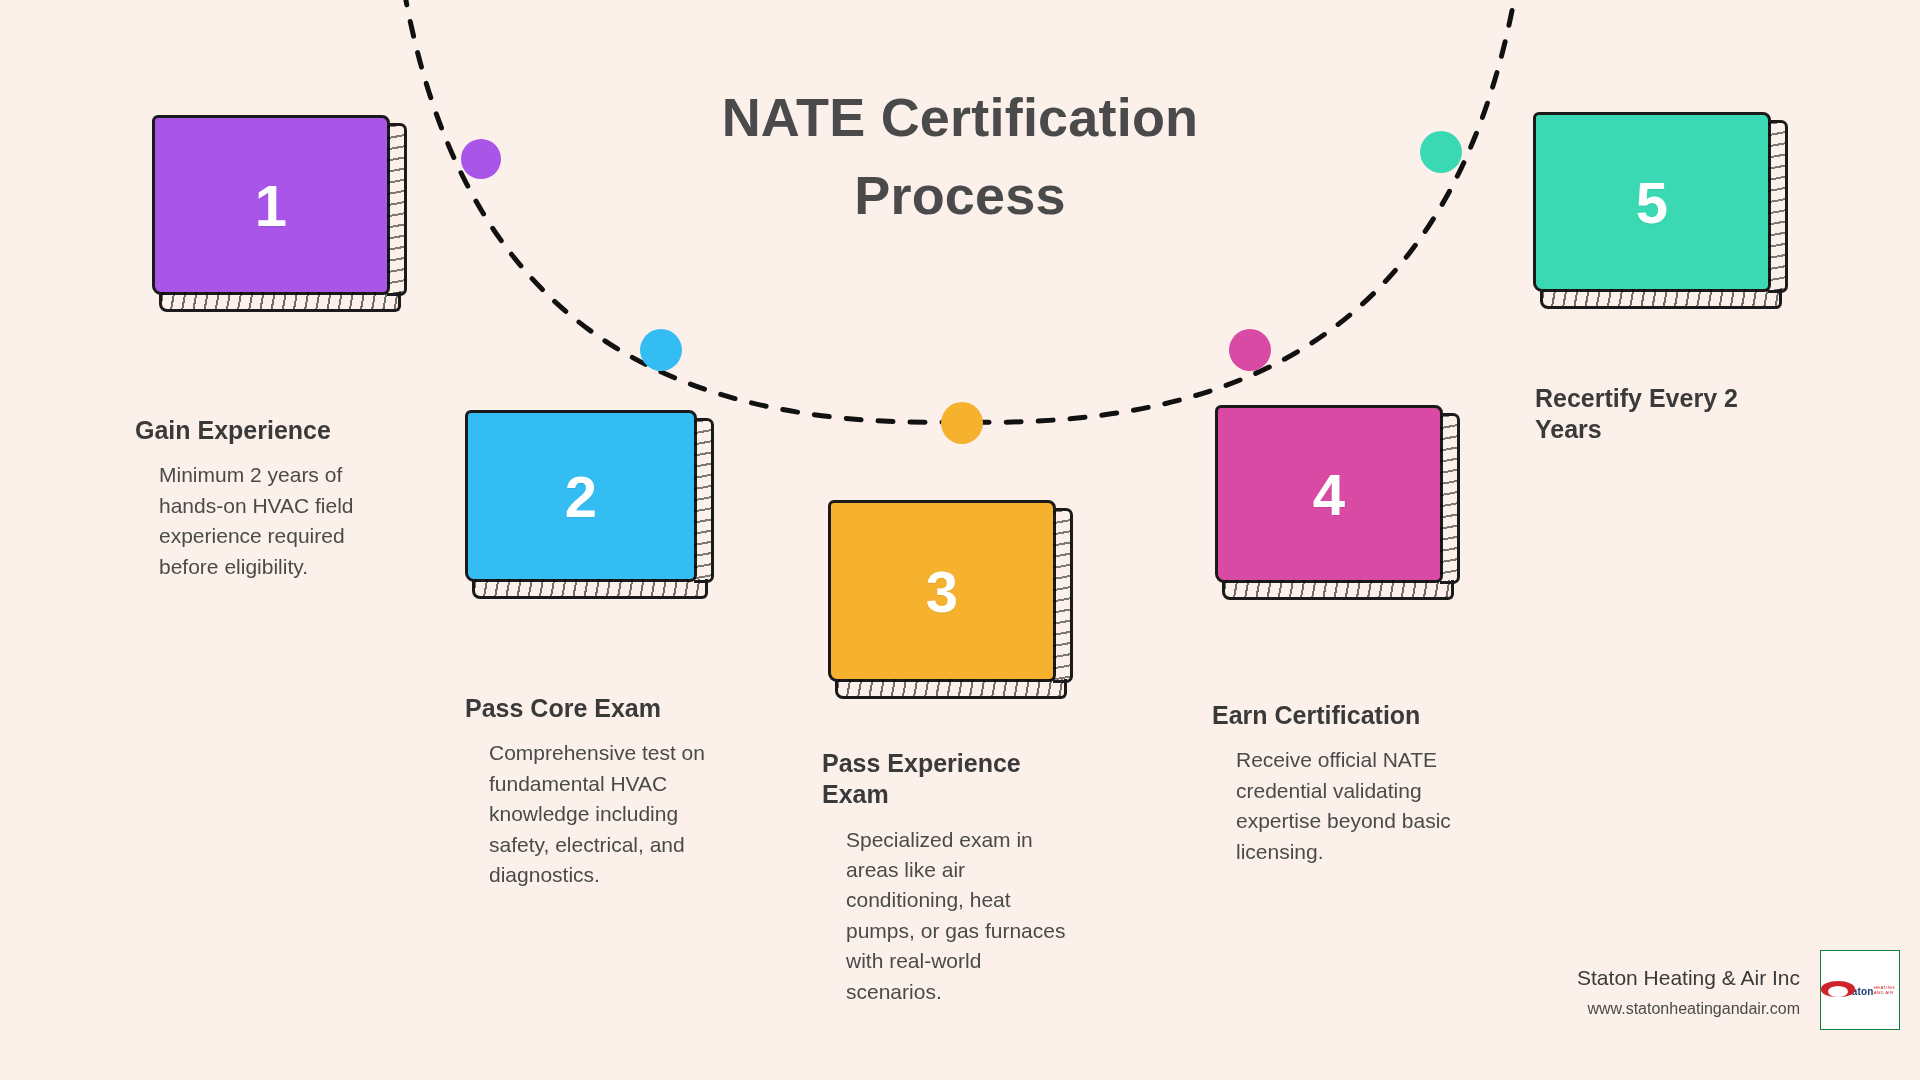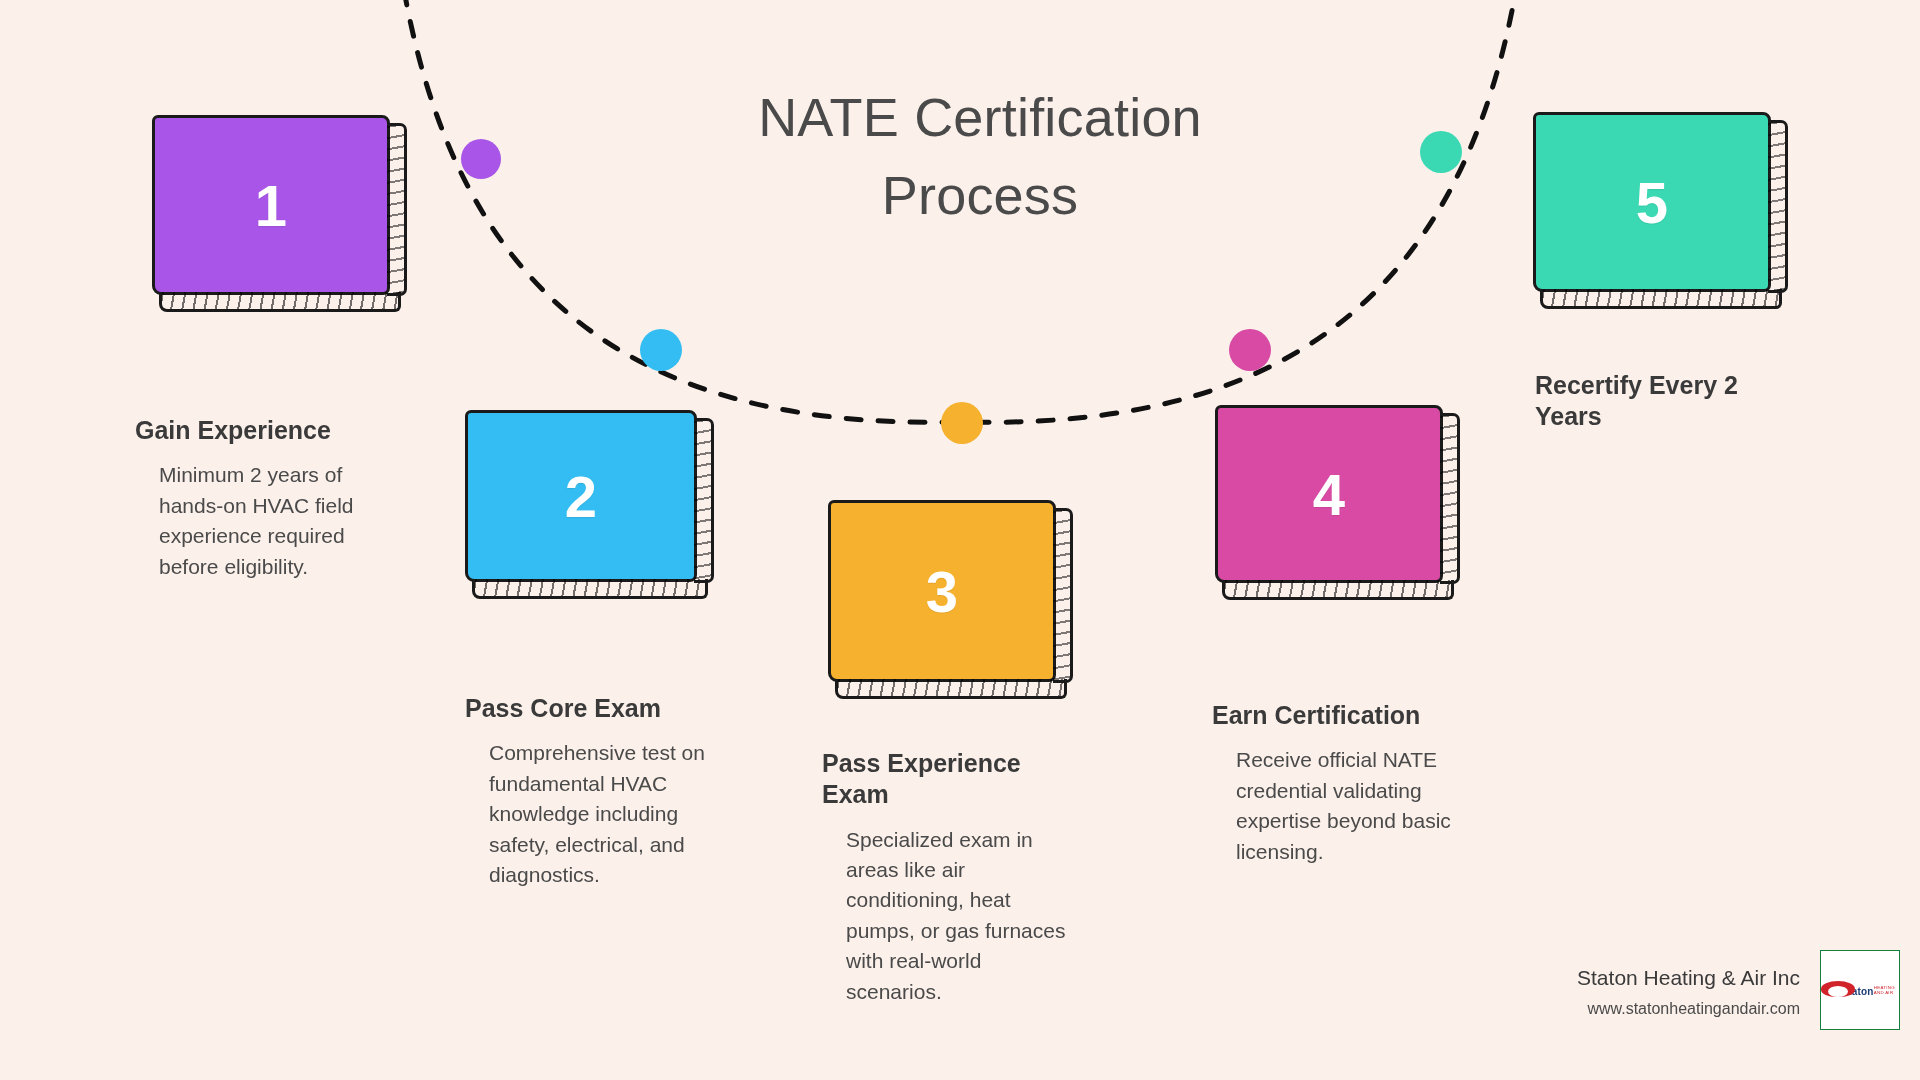--- a/index.html
+++ b/index.html
@@ -20,27 +20,27 @@
     position: absolute;
     left: 0; top: 0;
     width: 1920px;
     height: 1080px;
     background: #fbf0ea;
   }
 
   
   #title {
     position: absolute;
-    left: 680px;
+    left: 660px;
     top: 78px;
     width: 600px;
     text-align: center;
     font-size: 54px;
     line-height: 1.45;
-    font-weight: 400;
+    font-weight: 700;
     color: #4a4a4a;
     letter-spacing: 0.2px;
   }
 
   
   #arc {
     position: absolute;
     left: 0; top: 0;
     width: 1920px;
     height: 1080px;
@@ -254,21 +254,21 @@
     <div class="step-desc">Receive official NATE credential validating expertise beyond basic licensing.</div>
   </div>
 
   <div class="card-wrap" style="left:1533px; top:112px;">
     <div class="card" style="width:238px; height:180px; background:#3ad9b3;">
       <span>5</span>
       <span class="edge-bottom"></span>
       <span class="edge-right"></span>
     </div>
   </div>
-  <div class="step-text" style="left:1535px; top:370px; width:265px;">
+  <div class="step-text" style="left:1535px; top:383px; width:265px;">
     <div class="step-title">Recertify Every 2 Years</div>
   </div>
 
   <div id="brand">
     <div id="brand-name">Staton Heating &amp; Air Inc</div>
     <div id="brand-url">www.statonheatingandair.com</div>
   </div>
   <div id="logo-box">
     <div id="logo-mark">
       <span class="swoosh"></span>

